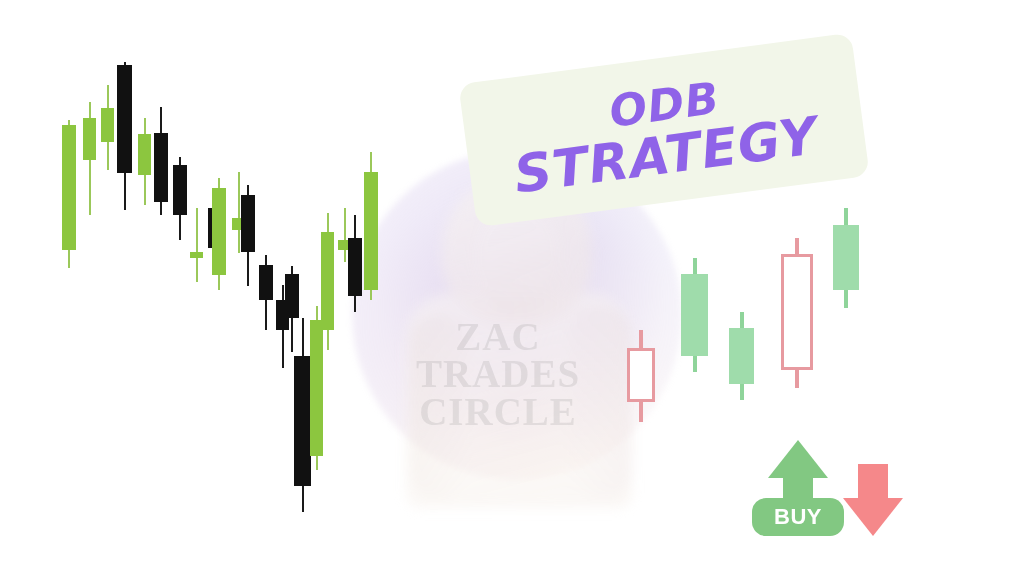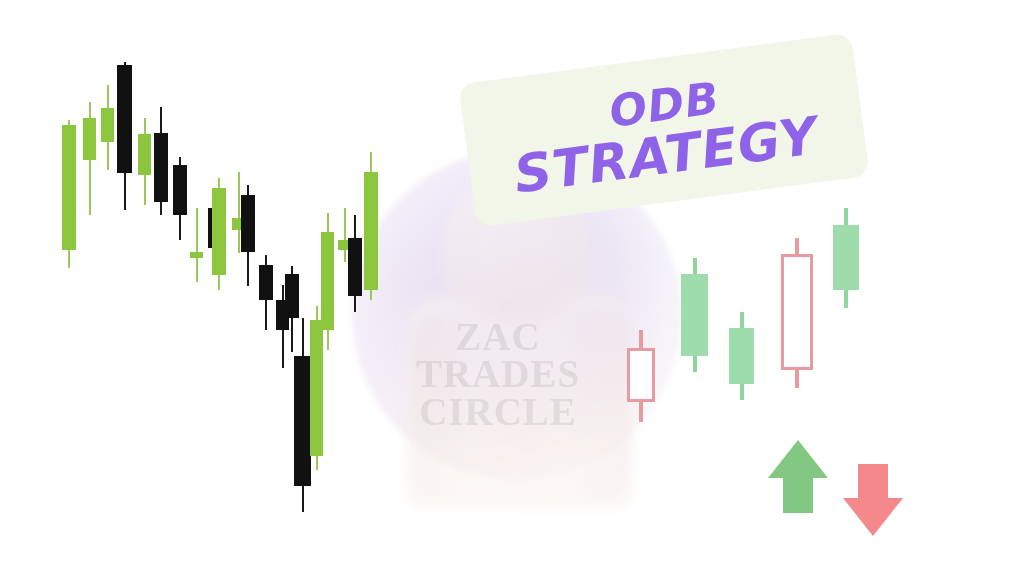--- a/index.html
+++ b/index.html
@@ -354,20 +354,21 @@
 
   <div class="title-badge"></div>
   <div class="title-text">
     <span class="ln1">ODB</span>
     <span class="ln2">STRATEGY</span>
   </div>
 
   <div class="buy-arrow" style="left:752px; top:440px; width:92px; height:96px;">
     <div class="arrow-head buy-head" style="left:16px; top:0px;"></div>
     <div class="buy-stem" style="left:31px; top:37px; width:30px; height:36px;"></div>
+    <div class="buy-label" style="left:0px; top:58px; width:92px; height:38px;">BUY</div>
   </div>
 
   <div class="sell-arrow" style="left:827px; top:440px; width:92px; height:96px;">
     <div class="sell-stem" style="left:31px; top:24px; width:30px; height:36px;"></div>
     <div class="arrow-head sell-head" style="left:16px; top:58px;"></div>
   </div>
 
 </div>
 
 </body></html>

